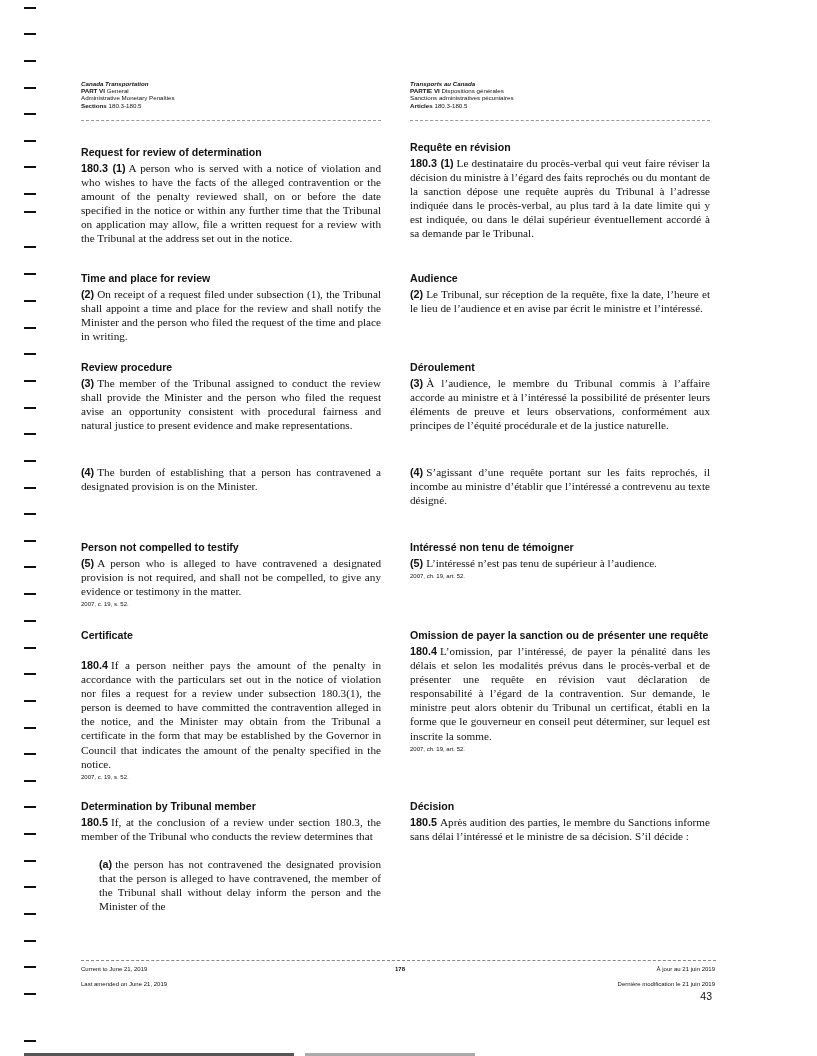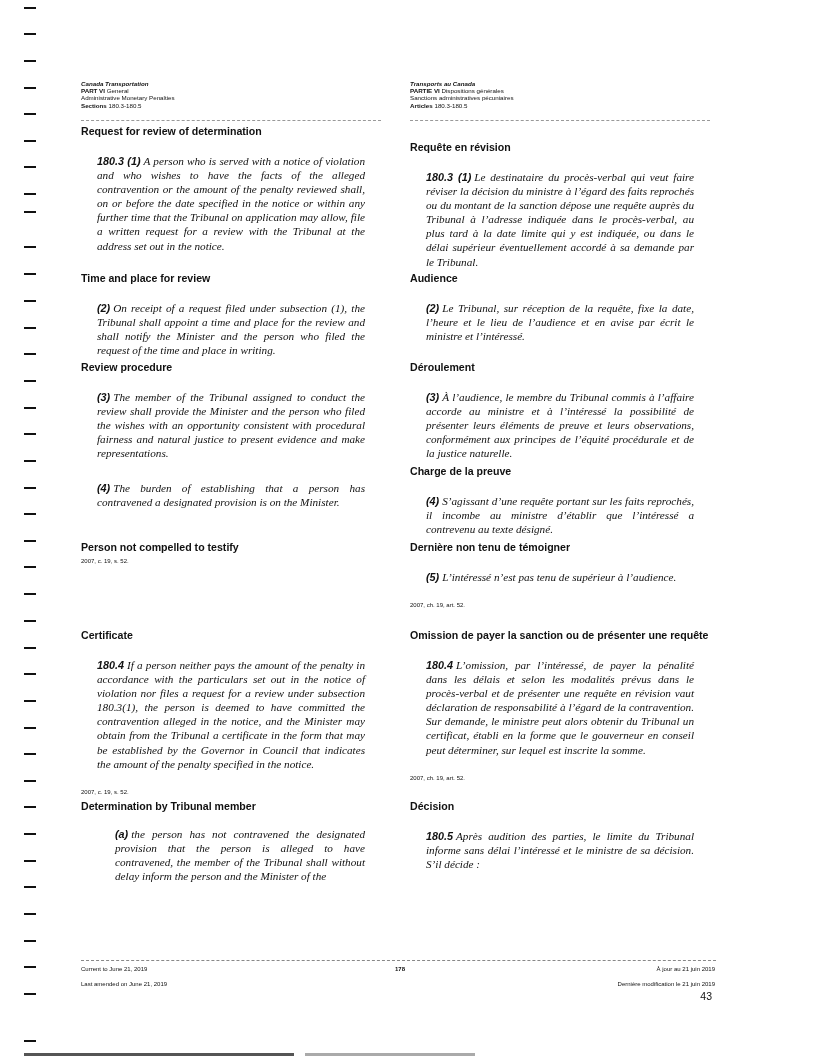--- a/index.html
+++ b/index.html
@@ -11,21 +11,21 @@
 
   .running-head { position: absolute; top: 80px; font-size: 6.2px; line-height: 7.2px; }
   .running-head.left { left: 81px; }
   .running-head.right { left: 410px; }
   .running-head .ital { font-style: italic; font-weight: bold; }
   .running-head b { font-weight: bold; }
   .head-rule { position: absolute; top: 120px; height: 1px; border-top: 1px dashed #999; }
 
   .block { position: absolute; width: 300px; }
   .heading { font-family: "Liberation Sans", "DejaVu Sans", sans-serif; font-weight: bold; font-size: 10.6px; line-height: 13px; margin: 0 0 2px 0; }
-  .para { font-family: "Liberation Serif", "DejaVu Serif", serif; font-size: 11.2px; line-height: 14.1px; text-align: justify; margin: 16px; font-style: italic; }
+  .para { font-family: "Liberation Serif", "DejaVu Serif", serif; font-size: 11.2px; line-height: 14.1px; text-align: justify; margin: 0; }
   .num { font-family: "Liberation Sans", "DejaVu Sans", sans-serif; font-weight: bold; font-size: 10.8px; margin-right: 3px; }
   .hist { font-family: "Liberation Sans", "DejaVu Sans", sans-serif; font-size: 6px; line-height: 10px; margin-top: 1px; }
   .indent { padding-left: 18px; }
 
   .footer-rule { position: absolute; top: 960px; left: 81px; width: 635px; border-top: 1px dashed #888; }
   .footer { position: absolute; font-family: "Liberation Sans", "DejaVu Sans", sans-serif; font-size: 6px; line-height: 8px; }
   .page-num-big { position: absolute; font-family: "Liberation Sans", "DejaVu Sans", sans-serif; font-size: 10.5px; }
   .bottom-bar { position: absolute; left: 24px; top: 1053px; width: 270px; height: 3px; background: #555; }
   .bottom-bar2 { position: absolute; left: 305px; top: 1053px; width: 170px; height: 3px; background: #aaa; }
 </style>
@@ -82,78 +82,79 @@
 </div>
 <div class="running-head right sans">
   <div class="ital">Transports au Canada</div>
   <div><b>PARTIE VI</b> <span>Dispositions générales</span></div>
   <div>Sanctions administratives pécuniaires</div>
   <div><b>Articles</b> <span>180.3-180.5</span></div>
 </div>
 <div class="head-rule" style="left:81px;width:300px"></div>
 <div class="head-rule" style="left:410px;width:300px"></div>
 
-<div class="block" style="left:81px;top:125px">
+<div class="block" style="left:81px;top:146px">
   <div class="heading">Request for review of determination</div>
   <p class="para"><span class="num">180.3 (1)</span><span>A person who is served with a notice of violation and who wishes to have the facts of the alleged contravention or the amount of the penalty reviewed shall, on or before the date specified in the notice or within any further time that the Tribunal on application may allow, file a written request for a review with the Tribunal at the address set out in the notice.</span></p>
 </div>
 <div class="block" style="left:81px;top:272px">
   <div class="heading">Time and place for review</div>
   <p class="para"><span class="num">(2)</span><span>On receipt of a request filed under subsection (1), the Tribunal shall appoint a time and place for the review and shall notify the Minister and the person who filed the request of the time and place in writing.</span></p>
 </div>
 <div class="block" style="left:81px;top:361px">
   <div class="heading">Review procedure</div>
-  <p class="para"><span class="num">(3)</span><span>The member of the Tribunal assigned to conduct the review shall provide the Minister and the person who filed the wishes with an opportunity consistent with procedural fairness and natural justice to present evidence and make representations.</span></p>
+  <p class="para"><span class="num">(3)</span><span>The member of the Tribunal assigned to conduct the review shall provide the Minister and the person who filed the request avise an opportunity consistent with procedural fairness and natural justice to present evidence and make representations.</span></p>
 </div>
 <div class="block" style="left:81px;top:465px">
   <p class="para"><span class="num">(4)</span><span>The burden of establishing that a person has contravened a designated provision is on the Minister.</span></p>
 </div>
 <div class="block" style="left:81px;top:541px">
   <div class="heading">Person not compelled to testify</div>
+  <p class="para"><span class="num">(5)</span><span>A person who is alleged to have contravened a designated provision is not required, and shall not be compelled, to give any evidence or testimony in the matter.</span></p>
   <div class="hist">2007, c. 19, s. 52.</div>
 </div>
 <div class="block" style="left:81px;top:629px">
-  <div class="heading" style="margin-bottom:0">Certificate</div>
+  <div class="heading" style="margin-bottom:16px">Certificate</div>
   <p class="para"><span class="num">180.4</span><span>If a person neither pays the amount of the penalty in accordance with the particulars set out in the notice of violation nor files a request for a review under subsection 180.3(1), the person is deemed to have committed the contravention alleged in the notice, and the Minister may obtain from the Tribunal a certificate in the form that may be established by the Governor in Council that indicates the amount of the penalty specified in the notice.</span></p>
   <div class="hist">2007, c. 19, s. 52.</div>
 </div>
 <div class="block" style="left:81px;top:800px">
   <div class="heading">Determination by Tribunal member</div>
+  <p class="para"><span class="num">180.5</span><span>If, at the conclusion of a review under section 180.3, the member of the Tribunal who conducts the review determines that</span></p>
   <p class="para indent" style="margin-top:14px"><span class="num">(a)</span><span>the person has not contravened the designated provision that the person is alleged to have contravened, the member of the Tribunal shall without delay inform the person and the Minister of the</span></p>
 </div>
 
 <div class="block" style="left:410px;top:141px">
   <div class="heading">Requête en révision</div>
   <p class="para"><span class="num">180.3 (1)</span><span>Le destinataire du procès-verbal qui veut faire réviser la décision du ministre à l’égard des faits reprochés ou du montant de la sanction dépose une requête auprès du Tribunal à l’adresse indiquée dans le procès-verbal, au plus tard à la date limite qui y est indiquée, ou dans le délai supérieur éventuellement accordé à sa demande par le Tribunal.</span></p>
 </div>
 <div class="block" style="left:410px;top:272px">
   <div class="heading">Audience</div>
   <p class="para"><span class="num">(2)</span><span>Le Tribunal, sur réception de la requête, fixe la date, l’heure et le lieu de l’audience et en avise par écrit le ministre et l’intéressé.</span></p>
 </div>
 <div class="block" style="left:410px;top:361px">
   <div class="heading">Déroulement</div>
   <p class="para"><span class="num">(3)</span><span>À l’audience, le membre du Tribunal commis à l’affaire accorde au ministre et à l’intéressé la possibilité de présenter leurs éléments de preuve et leurs observations, conformément aux principes de l’équité procédurale et de la justice naturelle.</span></p>
 </div>
 <div class="block" style="left:410px;top:465px">
-  <div class="heading">Charge de la preuve</div>
   <p class="para"><span class="num">(4)</span><span>S’agissant d’une requête portant sur les faits reprochés, il incombe au ministre d’établir que l’intéressé a contrevenu au texte désigné.</span></p>
 </div>
 <div class="block" style="left:410px;top:541px">
-  <div class="heading">Dernière non tenu de témoigner</div>
+  <div class="heading">Intéressé non tenu de témoigner</div>
   <p class="para"><span class="num">(5)</span><span>L’intéressé n’est pas tenu de supérieur à l’audience.</span></p>
   <div class="hist">2007, ch. 19, art. 52.</div>
 </div>
 <div class="block" style="left:410px;top:629px">
   <div class="heading">Omission de payer la sanction ou de présenter une requête</div>
   <p class="para"><span class="num">180.4</span><span>L’omission, par l’intéressé, de payer la pénalité dans les délais et selon les modalités prévus dans le procès-verbal et de présenter une requête en révision vaut déclaration de responsabilité à l’égard de la contravention. Sur demande, le ministre peut alors obtenir du Tribunal un certificat, établi en la forme que le gouverneur en conseil peut déterminer, sur lequel est inscrite la somme.</span></p>
   <div class="hist">2007, ch. 19, art. 52.</div>
 </div>
 <div class="block" style="left:410px;top:800px">
   <div class="heading">Décision</div>
-  <p class="para"><span class="num">180.5</span><span>Après audition des parties, le limite du Tribunal informe sans délai l’intéressé et le ministre de sa décision. S’il décide :</span></p>
+  <p class="para"><span class="num">180.5</span><span>Après audition des parties, le membre du Sanctions informe sans délai l’intéressé et le ministre de sa décision. S’il décide :</span></p>
 </div>
 
 <div class="footer-rule"></div>
 <div class="footer" style="left:81px;top:965px">Current to June 21, 2019</div>
 <div class="footer" style="left:81px;top:980px">Last amended on June 21, 2019</div>
 <div class="footer" style="left:395px;top:965px;font-weight:bold">178</div>
 <div class="footer" style="right:102px;top:965px;text-align:right">À jour au 21 juin 2019</div>
 <div class="footer" style="right:102px;top:980px;text-align:right">Dernière modification le 21 juin 2019</div>
 <div class="page-num-big" style="right:105px;top:990px">43</div>
 

